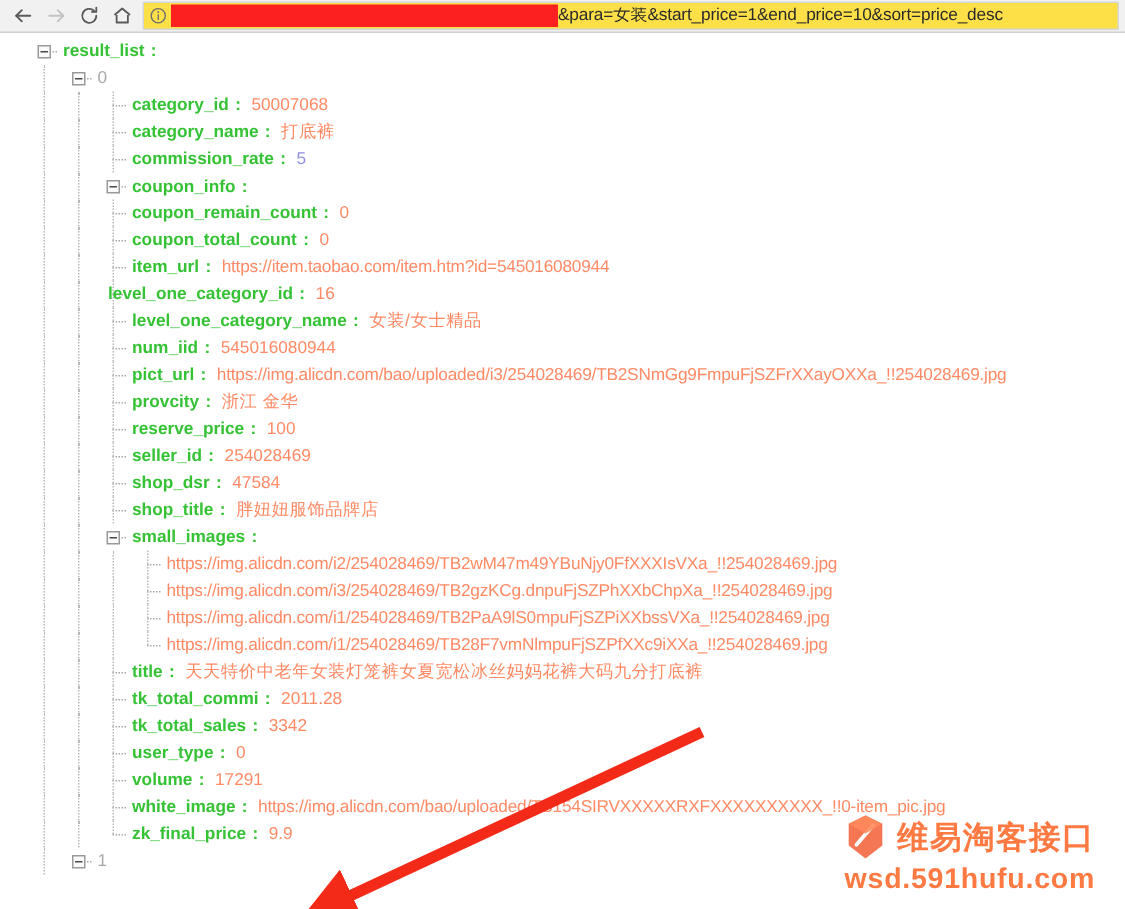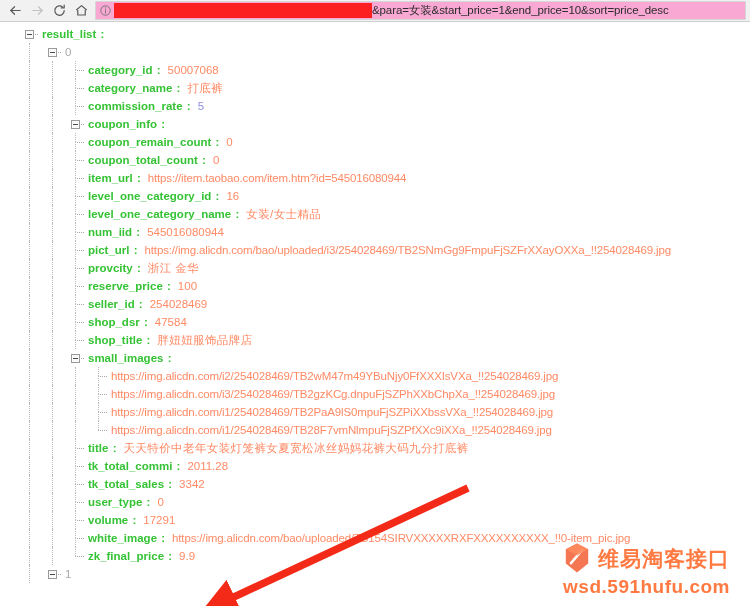--- a/index.html
+++ b/index.html
@@ -29,21 +29,21 @@
     line-height: 1;
     flex: 0 0 auto;
     user-select: none;
   }
   .nav-btn.disabled { color: #c2c2c2; }
   .nav-btn svg { display: block; }
   #omnibox {
     flex: 1 1 auto;
     height: 19px;
     margin-left: 3px;
-    background: #f9a8d4;
+    background: #fde047;
     border: 1px solid #d6d6d6;
     border-radius: 1px;
     display: flex;
     align-items: center;
     padding: 0 2px 0 3px;
     overflow: hidden;
     position: relative;
   }
   #info-icon {
     flex: 0 0 auto;
@@ -331,21 +331,21 @@
         <div class="label" style="left: 88px;"><span class="key">item_url</span><span class="colon"> :</span><span class="val url">https://item.taobao.com/item.htm?id=545016080944</span></div>
       </div>
       <div class="row">
         <div class="guides">
           <div class="vline" style="left: 29px;"></div>
           <div class="vline" style="left: 52px;"></div>
           <div class="hline" style="left: 75px;"></div>
           <div class="vhalf" style="left: 75px;"></div>
           <div class="vline" style="left: 75px; top: 9px; height: 9px;"></div>
         </div>
-        <div class="label" style="left: 88px; text-align: right;"><span class="key">level_one_category_id</span><span class="colon"> :</span><span class="val num">16</span></div>
+        <div class="label" style="left: 72px; text-align: right;"><span class="key">level_one_category_id</span><span class="colon"> :</span><span class="val num">16</span></div>
       </div>
       <div class="row">
         <div class="guides">
           <div class="vline" style="left: 29px;"></div>
           <div class="vline" style="left: 52px;"></div>
           <div class="hline" style="left: 75px;"></div>
           <div class="vhalf" style="left: 75px;"></div>
           <div class="vline" style="left: 75px; top: 9px; height: 9px;"></div>
         </div>
         <div class="label" style="left: 88px;"><span class="key">level_one_category_name</span><span class="colon"> :</span><span class="val cjk">女装/女士精品</span></div>

